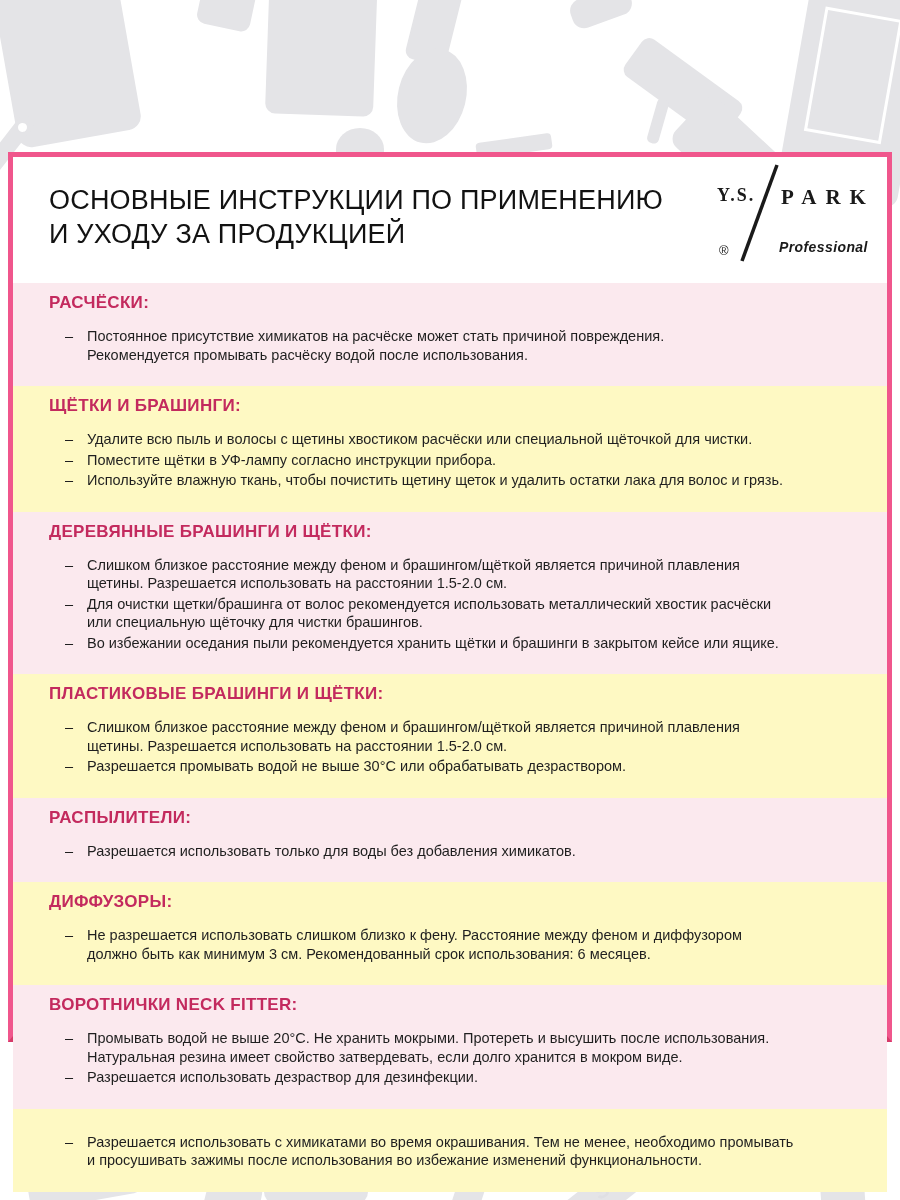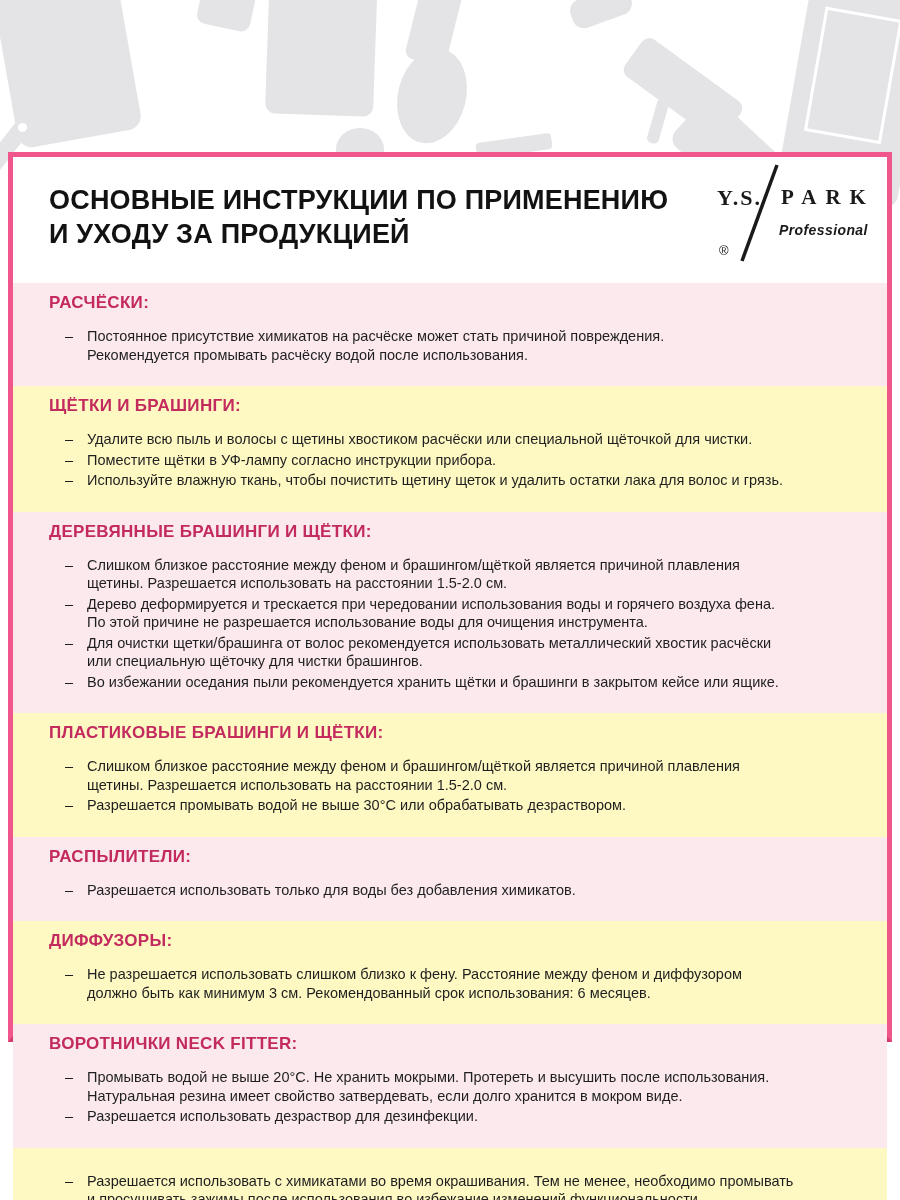--- a/index.html
+++ b/index.html
@@ -15,29 +15,29 @@
   .wm{position:absolute;right:10px;top:1048px;text-align:right;z-index:1;
       color:var(--watermark);font-weight:bold;font-size:25px;letter-spacing:5px;line-height:34px;}
   
   .card{
     position:absolute;left:8px;top:152px;width:884px;height:890px;box-sizing:border-box;
     background:#fff;border:5px solid var(--border);border-bottom:6px solid #d63a69;z-index:2;
   }
   .card-header{position:relative;height:126px;}
   .title{
     position:absolute;left:36px;top:26px;
-    font-size:27px;font-weight:bold;color:#121212;line-height:34px;letter-spacing:.2px;
+    font-size:27px;font-weight:normal;color:#121212;line-height:34px;letter-spacing:.2px;
   }
   
   .logo{position:absolute;right:12px;top:12px;width:158px;height:106px;color:var(--logo);}
   .logo .ys{position:absolute;left:0;top:16px;font-family:"Liberation Serif",serif;
-            font-weight:bold;font-size:22px;letter-spacing:2px;}
+            font-weight:bold;font-size:18px;letter-spacing:2px;}
   .logo .park{position:absolute;left:64px;top:16px;font-family:"Liberation Serif",serif;
             font-weight:bold;font-size:21px;letter-spacing:9px;}
-  .logo .prof{position:absolute;left:62px;top:53px;font-style:italic;font-weight:bold;
+  .logo .prof{position:absolute;left:62px;top:70px;font-style:italic;font-weight:bold;
             font-size:14px;letter-spacing:.4px;}
   .logo .reg{position:absolute;left:2px;top:74px;font-size:13px;}
   .logo svg{position:absolute;left:0;top:0;overflow:visible;}
   
   .sections{position:relative;}
   .section{padding:10px 48px 8px 36px;}
   .tone-pink{background:var(--band);}
   .tone-white{background:#fef9c3;}
   .heading{font-size:17px;font-weight:bold;color:var(--accent);letter-spacing:.3px;margin-bottom:5px;}
   ul.items{list-style:none;margin:14px;padding:0;}
@@ -128,22 +128,20 @@
           <li><span>Поместите щётки в УФ-лампу согласно инструкции прибора.</span></li>
           <li><span>Используйте влажную ткань, чтобы почистить щетину щеток и удалить остатки лака для волос и грязь.</span></li>
         </ul>
   </div>
 
   <div class="section tone-pink">
     <div class="heading">ДЕРЕВЯННЫЕ БРАШИНГИ И ЩЁТКИ:</div>
     <ul class="items">
           <li><span>Слишком близкое расстояние между феном и брашингом/щёткой является причиной плавления
 щетины. Разрешается использовать на расстоянии 1.5-2.0 см.</span></li>
-          <li><span>Дерево деформируется и трескается при чередовании использования воды и горячего воздуха фена.
-По этой причине не разрешается использование воды для очищения инструмента.</span></li>
           <li><span>Для очистки щетки/брашинга от волос рекомендуется использовать металлический хвостик расчёски
 или специальную щёточку для чистки брашингов.</span></li>
           <li><span>Во избежании оседания пыли рекомендуется хранить щётки и брашинги в закрытом кейсе или ящике.</span></li>
         </ul>
   </div>
 
   <div class="section tone-white">
     <div class="heading">ПЛАСТИКОВЫЕ БРАШИНГИ И ЩЁТКИ:</div>
     <ul class="items">
           <li><span>Слишком близкое расстояние между феном и брашингом/щёткой является причиной плавления

